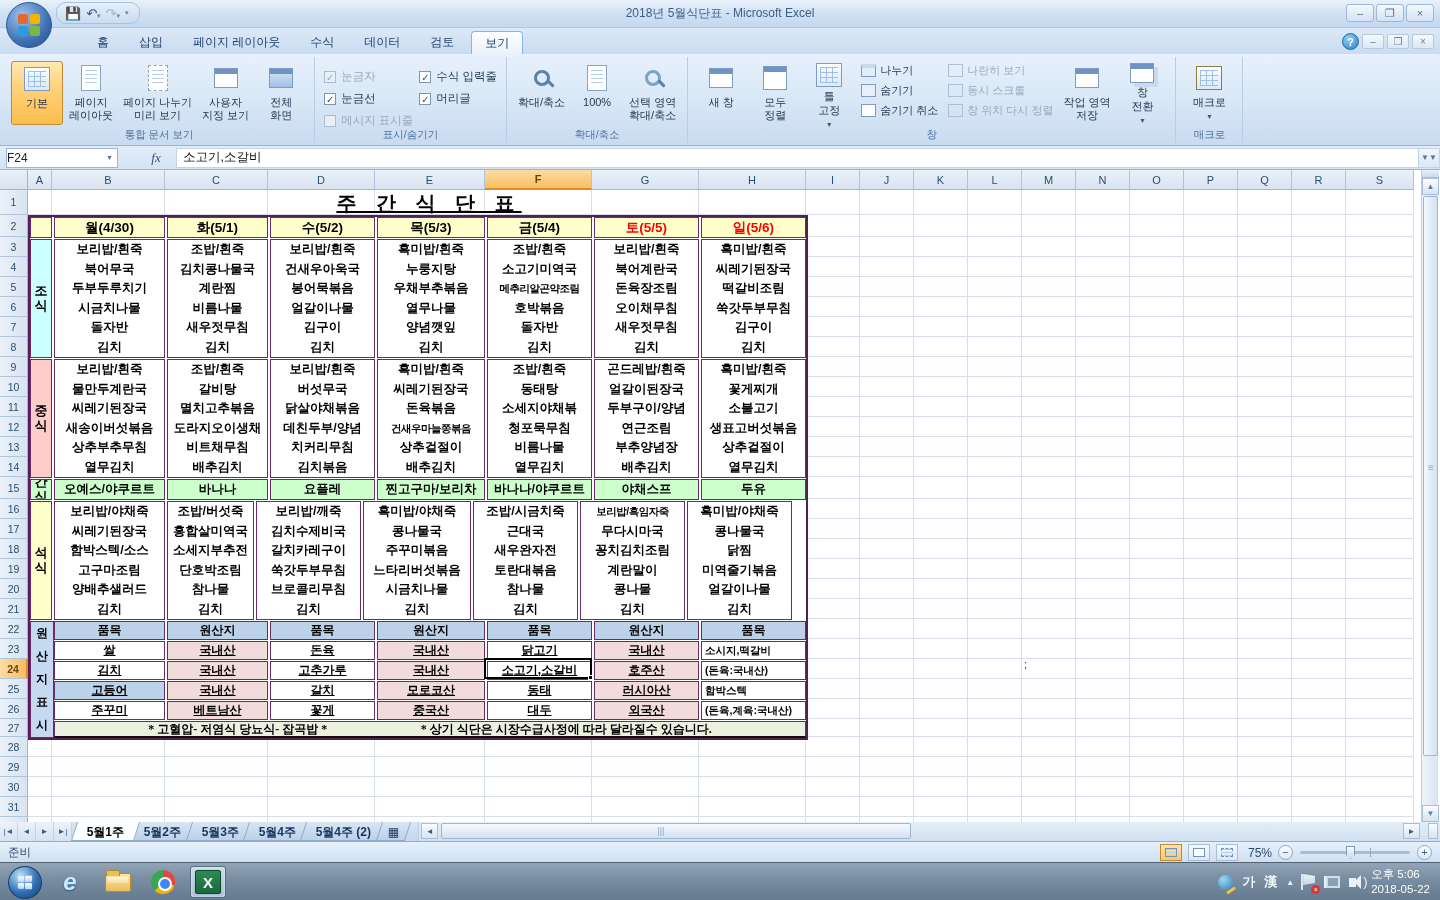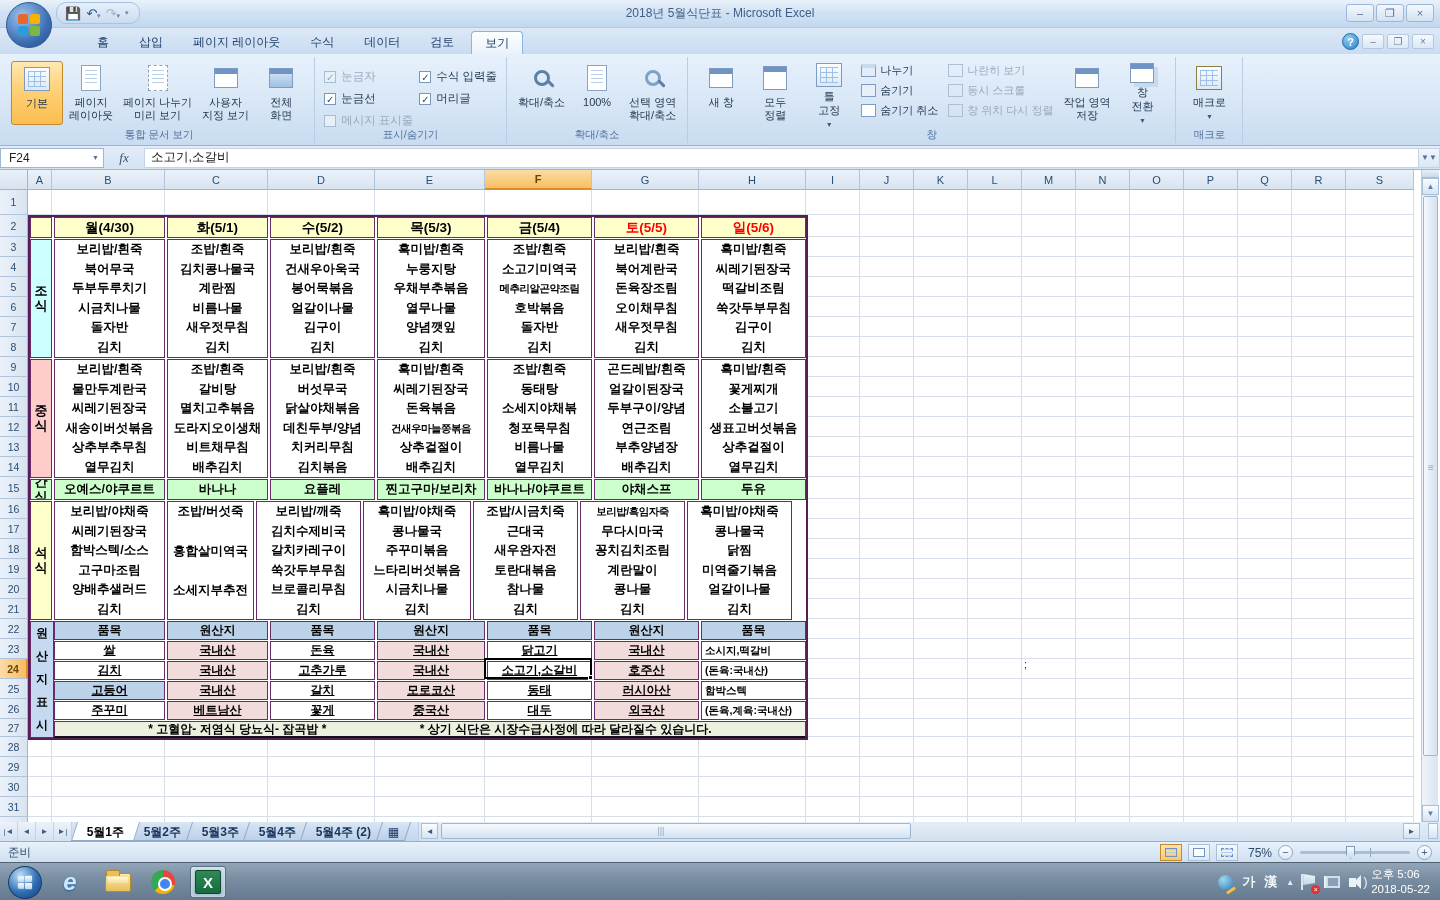--- a/index.html
+++ b/index.html
@@ -75,25 +75,25 @@
     background:linear-gradient(#B9CFE8 1px,transparent 1px) 0 0/100% 4px; }
   .mag-ic { width:16px; height:16px; border:3px solid #5E7FA6; border-radius:50%; position:relative; }
   .mag-ic::after { content:""; position:absolute; width:9px; height:3px; background:#5E7FA6;
     transform:rotate(45deg); right:-8px; bottom:-2px; border-radius:2px; }
   .win-ic { width:24px; height:20px; border:1px solid #7E9CC0; background:#fff; position:relative; }
   .win-ic::before { content:""; position:absolute; left:0; right:0; top:0; height:5px; background:#6E93C4; }
 
   
   #fbar { position:absolute; top:146px; left:0; width:1440px; height:24px;
     background:linear-gradient(#E3EDF9,#D4E3F3); border-bottom:1px solid #9EB6D3; display:flex; align-items:center; }
-  #namebox { width:104px; height:20px; margin-left:0; background:#fff; border:1px solid #9EB6D3;
-    font-size:12px; color:#222; display:flex; align-items:center; padding-left:8px; position:relative; }
+  #namebox { width:112px; height:20px; margin-left:6px; background:#fff; border:1px solid #9EB6D3;
+    font-size:12px; color:#222; display:flex; align-items:center; position:relative; }
   #namebox .nb-caret { position:absolute; right:4px; font-size:7px; color:#55719B; }
   #fx { width:40px; text-align:center; font-size:13px; font-style:italic;
-    font-family:"Liberation Serif","DejaVu Serif",serif; color:#39516B; }
+    font-family:"Liberation Serif","DejaVu Serif",serif; color:#39516B;margin-left:18px; }
   #fvalue { flex:1; height:20px; background:#fff; border:1px solid #C4D4E6; border-right:none;
     font-size:12.5px; color:#111; display:flex; align-items:center; padding-left:6px; }
   #fexpand { width:22px; height:20px; background:linear-gradient(#F0F6FC,#DCE8F4);
     border:1px solid #C4D4E6; color:#55719B; font-size:8px; display:flex; align-items:center; justify-content:center; }
 
   
   #sheet { position:absolute; top:170px; left:0; width:1440px; height:652px; background:#fff; overflow:hidden; }
   #corner { position:absolute; left:0; top:0; width:28px; height:20px;
     background:linear-gradient(#E9F0F8,#D7E3F1); border-right:1px solid #9EB6D3; border-bottom:1px solid #9EB6D3; }
   .colhead { position:absolute; top:0; height:20px; background:linear-gradient(#EAF1F9,#D9E4F1);
@@ -550,20 +550,21 @@
         <div class="gl-h" style="top: 508px; left: 28px; width: 1386px;"></div>
         <div class="gl-h" style="top: 528px; left: 28px; width: 1386px;"></div>
         <div class="gl-h" style="top: 548px; left: 28px; width: 1386px;"></div>
         <div class="gl-h" style="top: 566px; left: 28px; width: 1386px;"></div>
         <div class="gl-h" style="top: 586px; left: 28px; width: 1386px;"></div>
         <div class="gl-h" style="top: 606px; left: 28px; width: 1386px;"></div>
         <div class="gl-h" style="top: 626px; left: 28px; width: 1386px;"></div>
         <div class="gl-h" style="top: 646px; left: 28px; width: 1386px;"></div>
       </div>
 
+    <div id="sheet-title">주 간 식 단 표</div>
     <div id="mtable">
         <div class="band" style="height: 21px;">
           <div class="tcell labelcell" style="width: 22px; height: 21px; background: rgb(255, 255, 204);"></div>
           <div class="tcell hdr" style="width: 111px; height: 21px; background: rgb(255, 255, 204);">월(4/30)</div>
           <div class="tcell hdr" style="width: 101px; height: 21px; background: rgb(255, 255, 204);">화(5/1)</div>
           <div class="tcell hdr" style="width: 105px; height: 21px; background: rgb(255, 255, 204);">수(5/2)</div>
           <div class="tcell hdr" style="width: 108px; height: 21px; background: rgb(255, 255, 204);">목(5/3)</div>
           <div class="tcell hdr" style="width: 105px; height: 21px; background: rgb(255, 255, 204);">금(5/4)</div>
           <div class="tcell hdr" style="width: 105px; height: 21px; background: rgb(255, 255, 204); color: rgb(255, 0, 0);">토(5/5)</div>
           <div class="tcell hdr" style="width: 105px; height: 21px; background: rgb(255, 255, 204); color: rgb(255, 0, 0);">일(5/6)</div>
@@ -699,21 +700,21 @@
         <div class="band" style="height: 119px;">
           <div class="tcell labelcell" style="width: 22px; height: 119px; background: rgb(255, 255, 204);">석식</div>
           <div class="tcell " style="width: 111px; height: 119px;">
             <div class="menu-line">보리밥/야채죽</div>
             <div class="menu-line">씨레기된장국</div>
             <div class="menu-line">함박스텍/소스</div>
             <div class="menu-line">고구마조림</div>
             <div class="menu-line">양배추샐러드</div>
             <div class="menu-line">김치</div>
           </div>
-          <div class="tcell " style="width: 87px; height: 119px; gap: 20px;">
+          <div class="tcell " style="width: 87px; height: 119px;">
             <div class="menu-line">조밥/버섯죽</div>
             <div class="menu-line">홍합살미역국</div>
             <div class="menu-line">소세지부추전</div>
             <div class="menu-line">단호박조림</div>
             <div class="menu-line">참나물</div>
             <div class="menu-line">김치</div>
           </div>
           <div class="tcell " style="width: 105px; height: 119px;">
             <div class="menu-line">보리밥/깨죽</div>
             <div class="menu-line">김치수제비국</div>
@@ -793,21 +794,21 @@
         </div>
         <div class="band" style="height: 19px; margin-left: 24px;">
           <div class="tcell org-cell" style="width: 111px; height: 19px;">주꾸미</div>
           <div class="tcell org-cell" style="width: 101px; height: 19px; background: rgb(242, 220, 219);">베트남산</div>
           <div class="tcell org-cell" style="width: 105px; height: 19px;">꽃게</div>
           <div class="tcell org-cell" style="width: 108px; height: 19px; background: rgb(242, 220, 219);">중국산</div>
           <div class="tcell org-cell" style="width: 105px; height: 19px;">대두</div>
           <div class="tcell org-cell" style="width: 105px; height: 19px; background: rgb(242, 220, 219);">외국산</div>
           <div class="tcell org-cell small" style="width: 105px; height: 19px;">(돈육,계육:국내산)</div>
         </div>
-        <div class="band" style="height: 17px; margin-left: 24px;">
+        <div class="band" style="height: 17px; margin-left: 24px; font-family: Liberation Serif, serif;">
           <div class="tcell note-cell" style="width: 752px; height: 17px;">
             <span>* 고혈압- 저염식   당뇨식- 잡곡밥 *</span>
             <span>* 상기 식단은 시장수급사정에 따라 달라질수 있습니다.</span>
           </div>
         </div>
         <div id="org-label">
           <span>원</span>
           <span>산</span>
           <span>지</span>
           <span>표</span>

